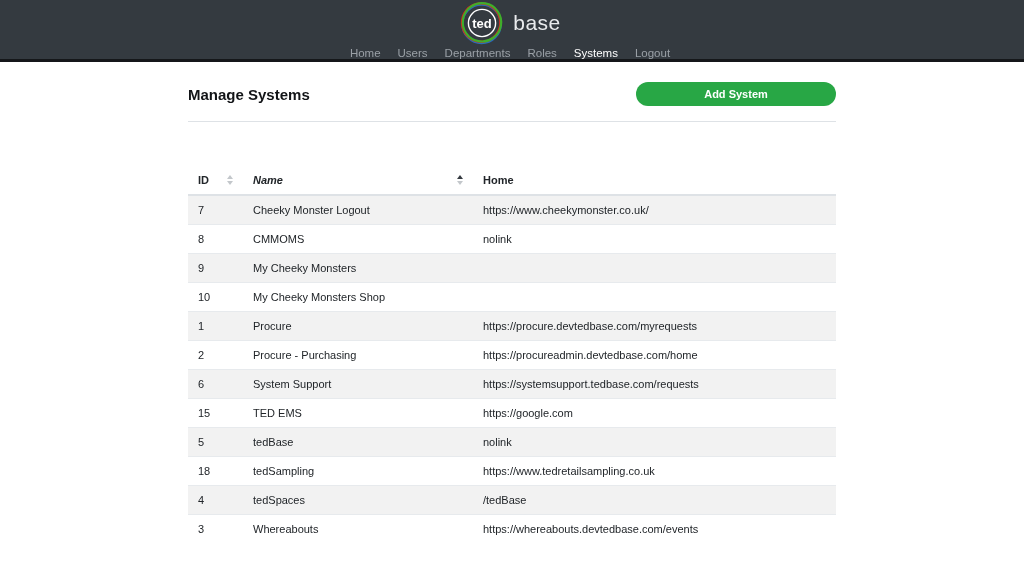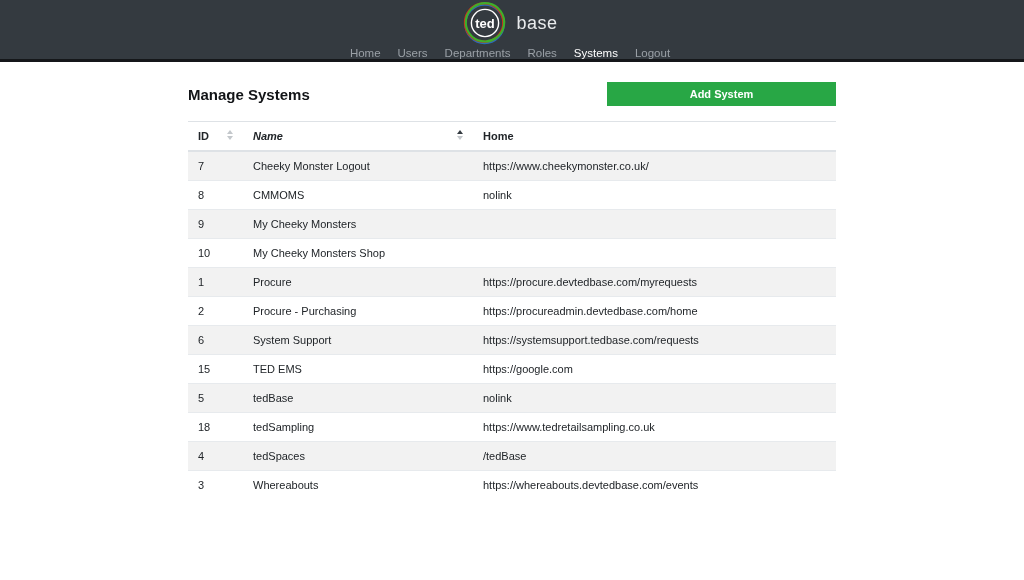--- a/index.html
+++ b/index.html
@@ -26,21 +26,21 @@
   }
   .brand {
     display: flex;
     align-items: center;
     gap: 8px;
     text-decoration: none;
     cursor: pointer;
   }
   .brand-text {
     color: #e9ebed;
-    font-size: 18px;
+    font-size: 21px;
     font-weight: 400;
     letter-spacing: .5px;
   }
   .nav-links {
     display: flex;
     align-items: flex-end;
     gap: 17px;
   }
   .nav-link {
     color: #9aa0a6;
@@ -61,24 +61,24 @@
     align-items: center;
     justify-content: space-between;
   }
   .page-title {
     margin: 0;
     font-size: 15px;
     font-weight: 700;
     color: #121417;
   }
   .btn-add {
-    width: 229px;
+    width: 200px;
     height: 24px;
     border: none;
-    border-radius: 0;
+    border-radius: 12px;
     background: var(--accent, #28a745);
     color: #ffffff;
     font-family: inherit;
     font-size: 11px;
     font-weight: 700;
     cursor: pointer;
   }
 
   
   table.systems {
@@ -91,21 +91,23 @@
   table.systems th {
     text-align: left;
     font-weight: 700;
     padding: 8px 10px;
     border-top: 1px solid #dee2e6;
     border-bottom: 2px solid #dee2e6;
     white-space: nowrap;
   }
   table.systems th .th-inner {
     display: flex;
+    align-items: center;
     justify-content: space-between;
+    margin-top: 44px;
   }
   table.systems td {
     padding: 8px 10px;
     border-top: 1px solid #e7eaed;
     white-space: nowrap;
   }
   table.systems tbody tr:nth-child(odd) { background: var(--stripe, #f2f2f2); }
   th.col-id   { width: 55px; }
   th.col-name { width: 230px; font-style: italic; }
   th.sortable { cursor: pointer; }

